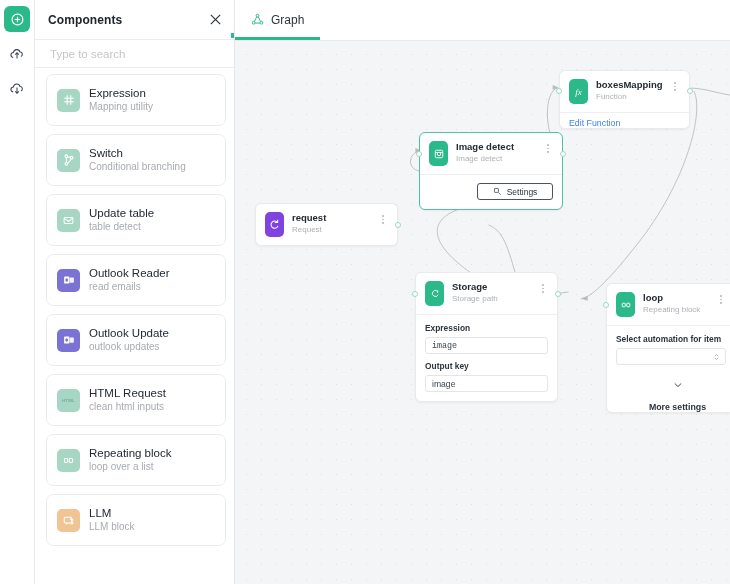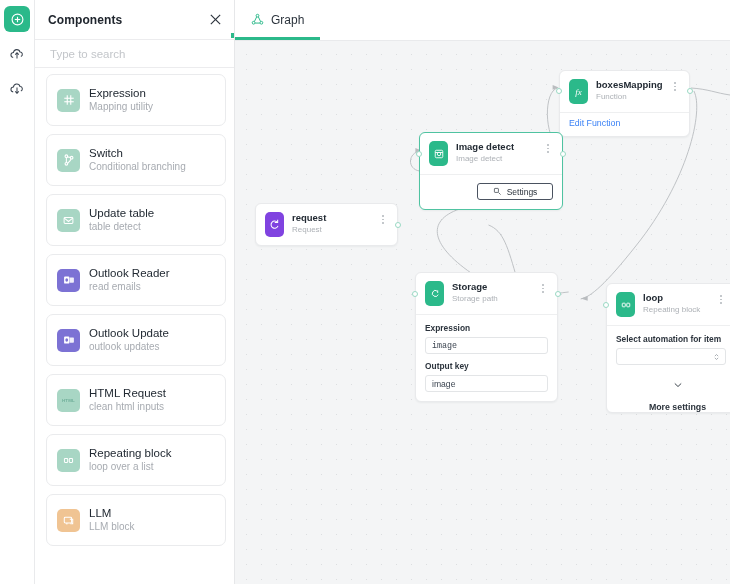--- a/index.html
+++ b/index.html
@@ -169,21 +169,21 @@
   }
   .field-input.mono { font-family: "Liberation Mono", monospace; font-size: 8.4px; }
   .field-spacer { height: 7px; }
 
   .settings-btn {
     height: 17px; border: 1px solid #4a5260; border-radius: 3px;
     display: flex; align-items: center; justify-content: center; gap: 5px;
     font-size: 8.5px; color: #2c343d; cursor: pointer; background: #fff; margin-left: 48px;
   }
   .link-row {
-    padding: 5px 9px 8px 9px;
+    padding: 5px 9px 0 9px;
     font-size: 8.8px; color: #3b82f6; cursor: pointer;
   }
   .select-box {
     height: 17px; border: 1px solid #e3e5e7; border-radius: 3px;
     background: #fff; display: flex; align-items: center; justify-content: flex-end;
     padding: 0 5px; cursor: pointer;
   }
   .more-row {
     display: flex; align-items: center; gap: 14px;
     padding: 8px 0 0 13px; font-size: 8.8px; color: #2c343d; font-weight: bold;

